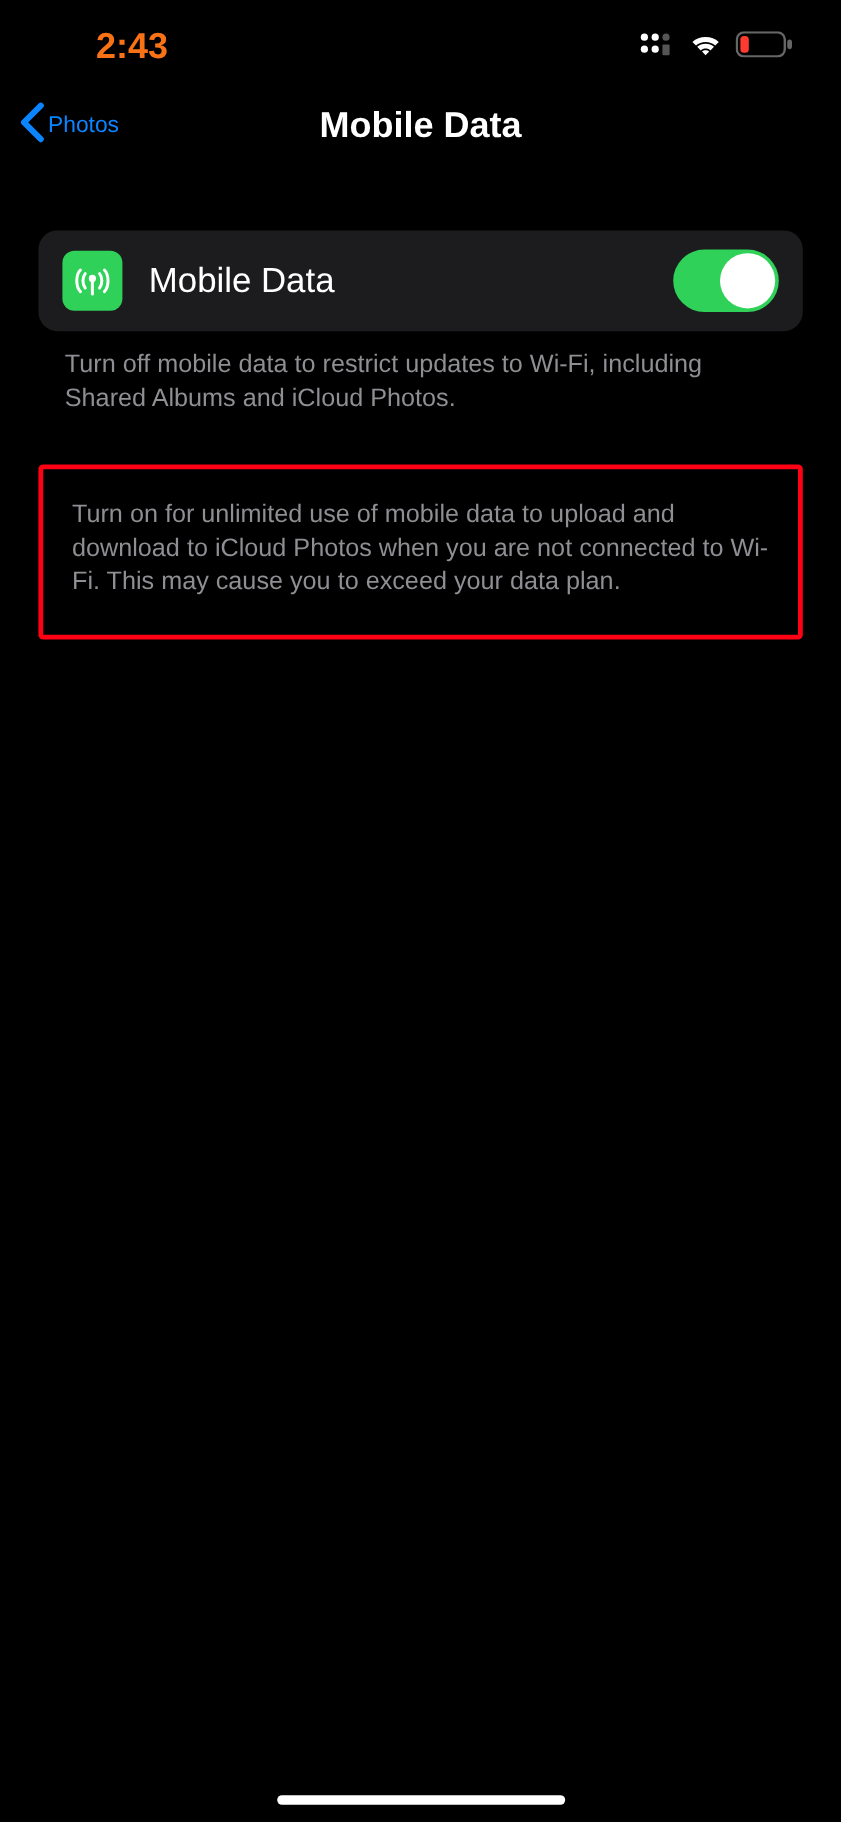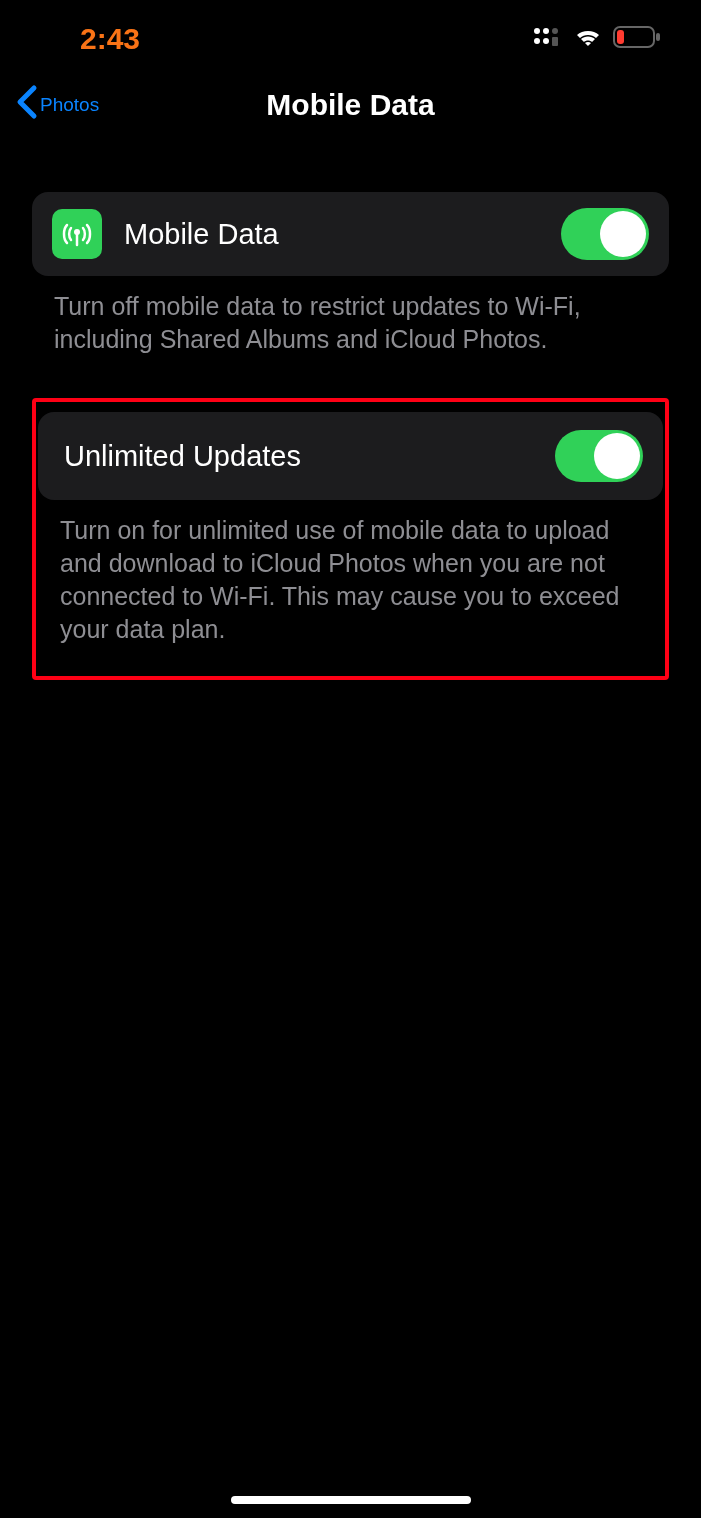--- a/index.html
+++ b/index.html
@@ -99,21 +99,21 @@
       width: 46px;
       height: 46px;
       background: #ffffff;
       border-radius: 50%;
       position: absolute;
       right: 3px;
       top: 3px;
     }
     .description {
       color: #8e8e93;
-      font-size: 25px;
+      font-size: 21px;
       padding: 14px 22px 0 22px;
       line-height: 1.32;
     }
     .highlight-box {
       border: 4px solid #ff0015;
       border-radius: 4px;
       padding: 10px 0 30px 0;
       margin-top: 42px;
     }
     .highlight-box .setting-row {
@@ -195,24 +195,18 @@
       </div>
       <div class="setting-label">Mobile Data</div>
     </div>
     <div class="toggle">
       <div class="toggle-knob"></div>
     </div>
   </div>
   <div class="description">Turn off mobile data to restrict updates to Wi-Fi, including Shared Albums and iCloud Photos.</div>
 
   <div class="highlight-box">
-    <div class="setting-row">
-      <div class="setting-label">Unlimited Updates</div>
-      <div class="toggle">
-        <div class="toggle-knob"></div>
-      </div>
-    </div>
     <div class="description">Turn on for unlimited use of mobile data to upload and download to iCloud Photos when you are not connected to Wi-Fi. This may cause you to exceed your data plan.</div>
   </div>
 
 </div>
 
 <div class="home-indicator"></div>
 
 </body></html>

